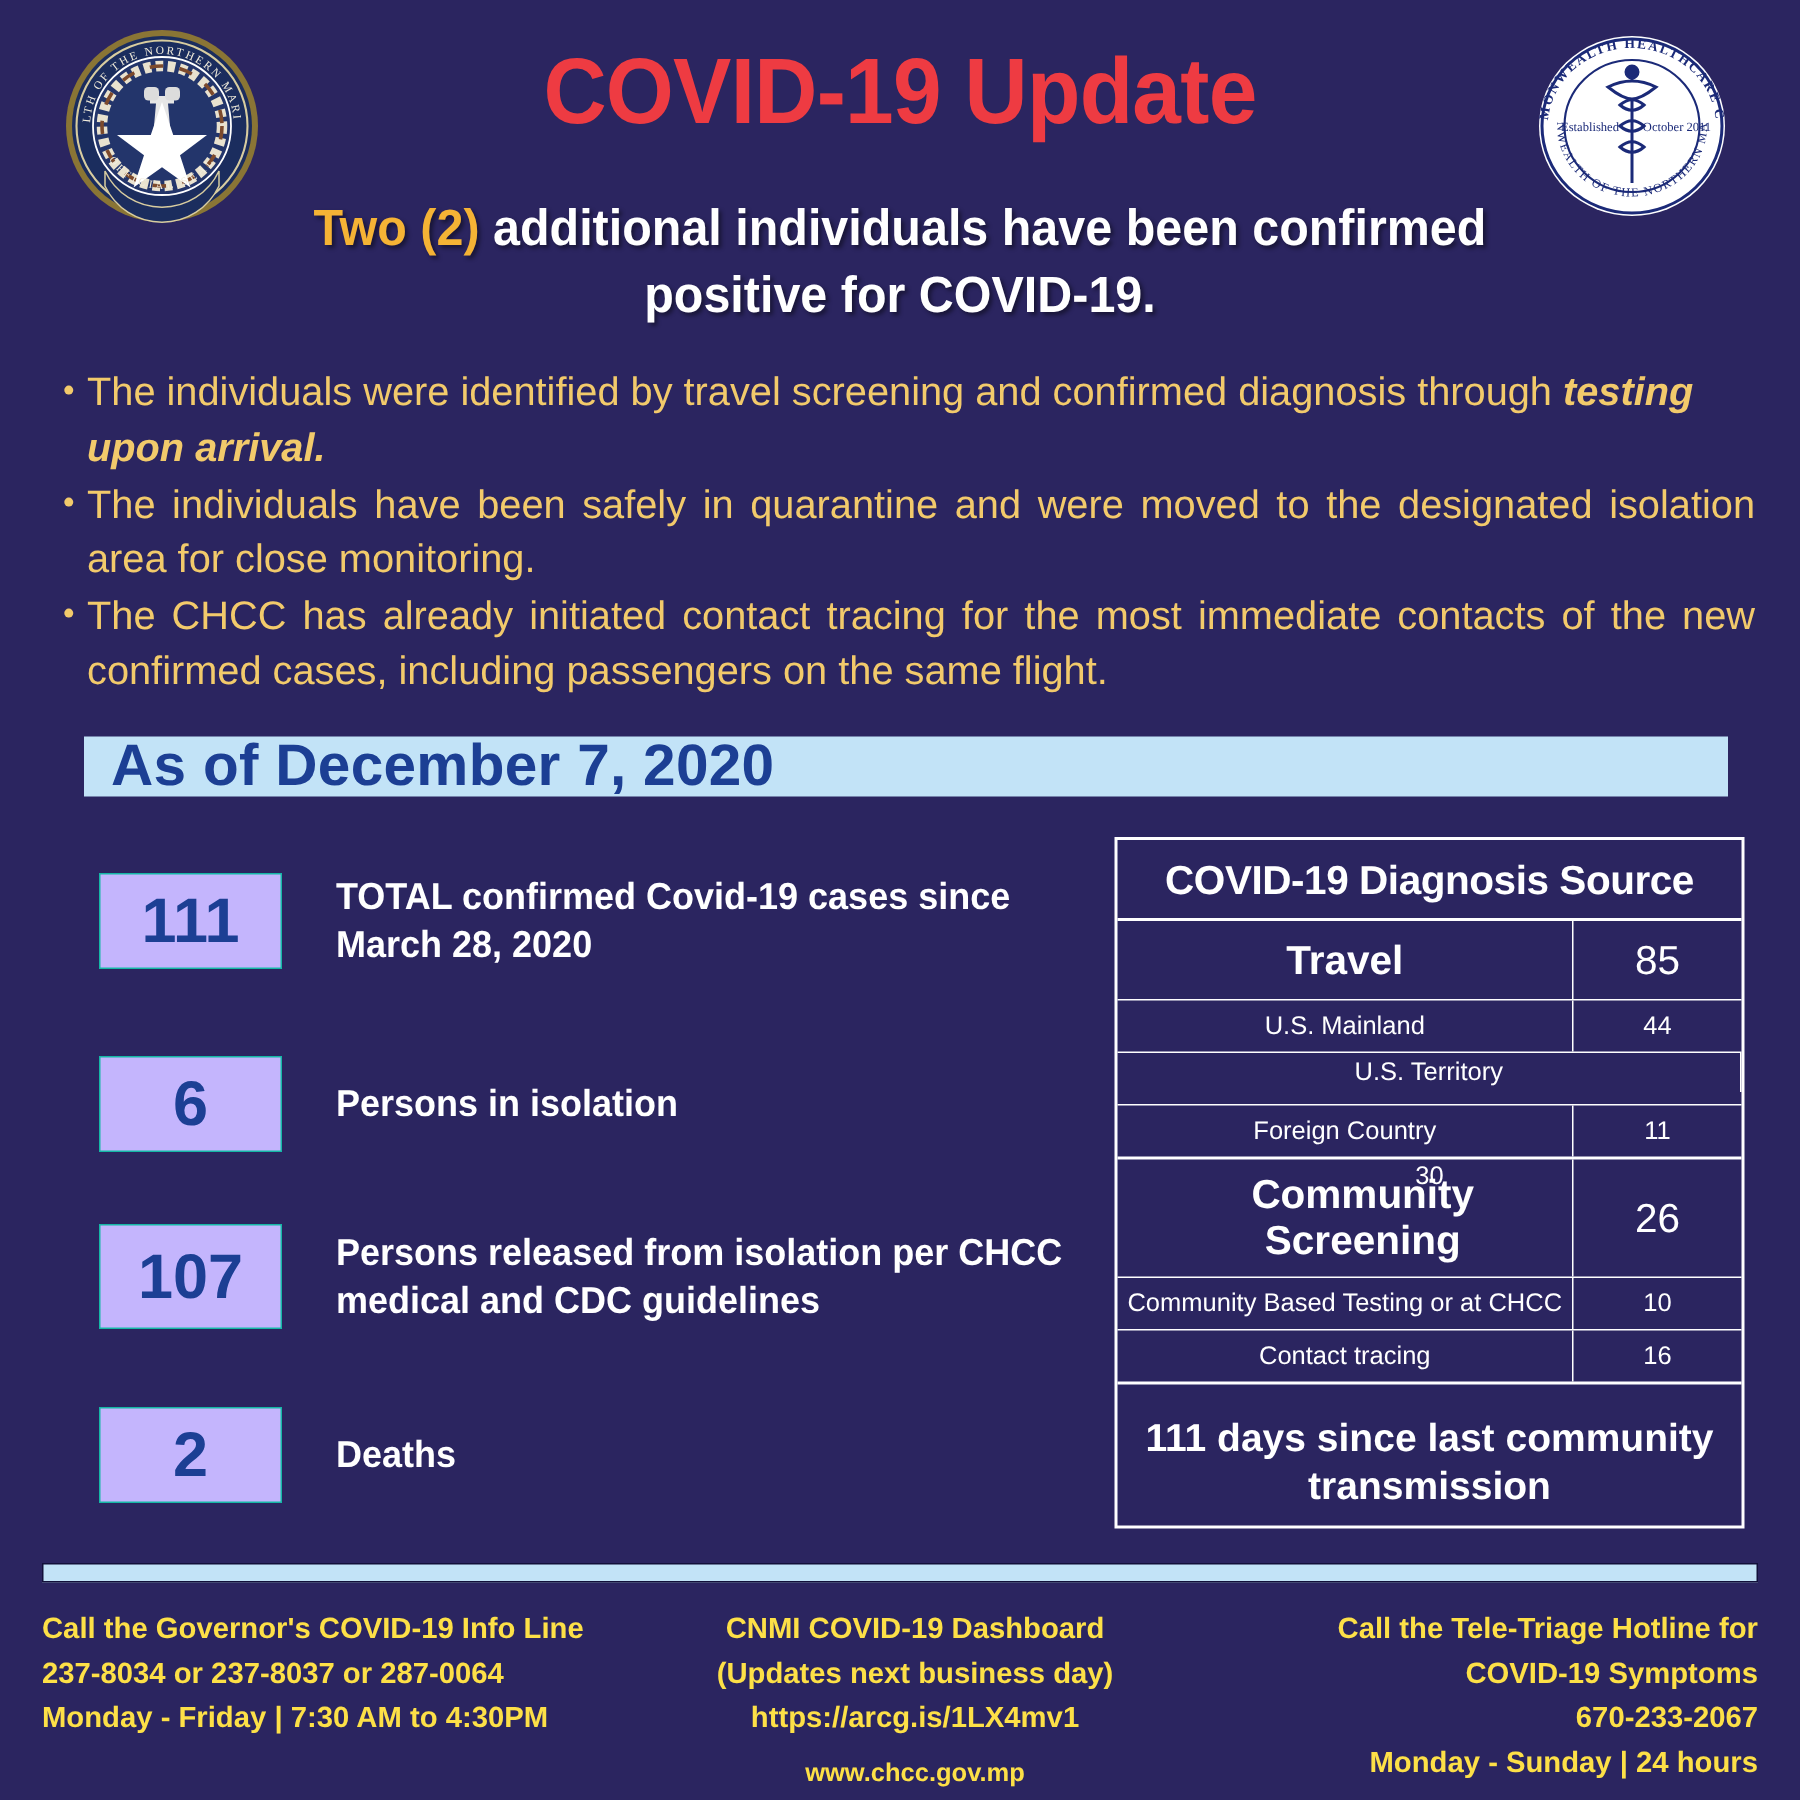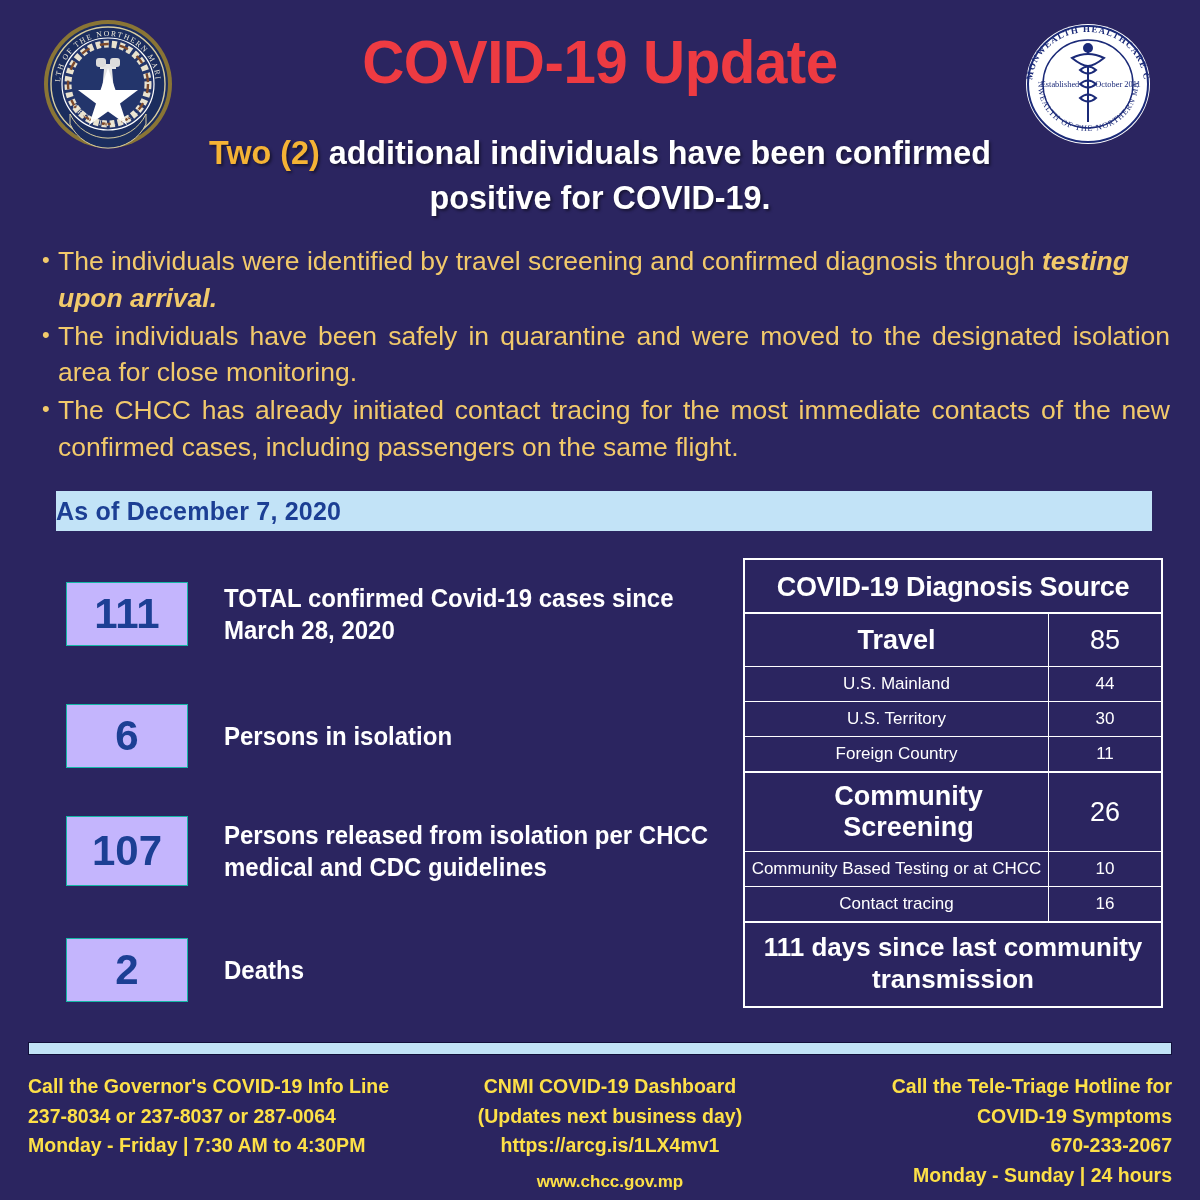--- a/index.html
+++ b/index.html
@@ -59,22 +59,22 @@
   .bullet em { font-style: italic; font-weight: bold; }
 
   
   .date-banner {
     position: absolute; left: 56px; top: 491px;
     width: 1096px; height: 40px;
     background: #c2e3f7;
     display: flex; align-items: center;
   }
   .date-banner span {
-    color: #1c3f94; font-size: 25px; font-weight: bold;
-    letter-spacing: 0.2px;
+    color: #1c3f94; font-size: 39px; font-weight: bold;
+    padding-left: 18px; letter-spacing: 0.2px;
   }
 
   
   .stats { position: absolute; left: 66px; top: 582px; width: 660px; }
   .stat-row { display: flex; align-items: center; position: absolute; left: 0; }
   .stat-box {
     width: 120px; background: #c4b5fd;
     border: 1px solid #14b8a6;
     color: #1c3f94;
     font-size: 42px; font-weight: bold;
@@ -112,21 +112,21 @@
   .dt-val {
     flex: 0 0 112px; display: flex; align-items: center; justify-content: center;
     box-sizing: border-box; padding: 3px 4px;
   }
   .dt-row.major .dt-name { font-size: 27px; font-weight: bold; }
   .dt-row.major .dt-val { font-size: 27px; }
   .dt-row.sub .dt-name { font-size: 17px; }
   .dt-row.sub .dt-val { font-size: 17px; }
   .dt-note {
     text-align: center; font-size: 26px; font-weight: bold;
-    line-height: 1.22; padding: 9px 6px 11px;
+    line-height: 1.22; padding: 20px 6px 11px;
     border-top: 2px solid #ffffff;
   }
 
   
   .divider {
     position: absolute; left: 28px; top: 1042px;
     width: 1144px; height: 13px;
     background: #c2e3f7; border: 1px solid #12103a;
     box-sizing: border-box;
   }
@@ -258,21 +258,21 @@
     <div class="dt-title">COVID-19 Diagnosis Source</div>
 
     <div class="dt-row major" style="height:52px;">
       <div class="dt-name">Travel</div>
       <div class="dt-val">85</div>
     </div>
     <div class="dt-row sub" style="height:34px;">
       <div class="dt-name">U.S. Mainland</div>
       <div class="dt-val">44</div>
     </div>
-    <div class="dt-row sub" style="height:34px;">
+    <div class="dt-row sub" style="height:34px;flex-direction:column;">
       <div class="dt-name">U.S. Territory</div>
       <div class="dt-val">30</div>
     </div>
     <div class="dt-row sub thick" style="height:34px;">
       <div class="dt-name">Foreign Country</div>
       <div class="dt-val">11</div>
     </div>
     <div class="dt-row major" style="height:78px;padding-left:24px;">
       <div class="dt-name" style="line-height:1.15;">Community Screening</div>
       <div class="dt-val">26</div>

